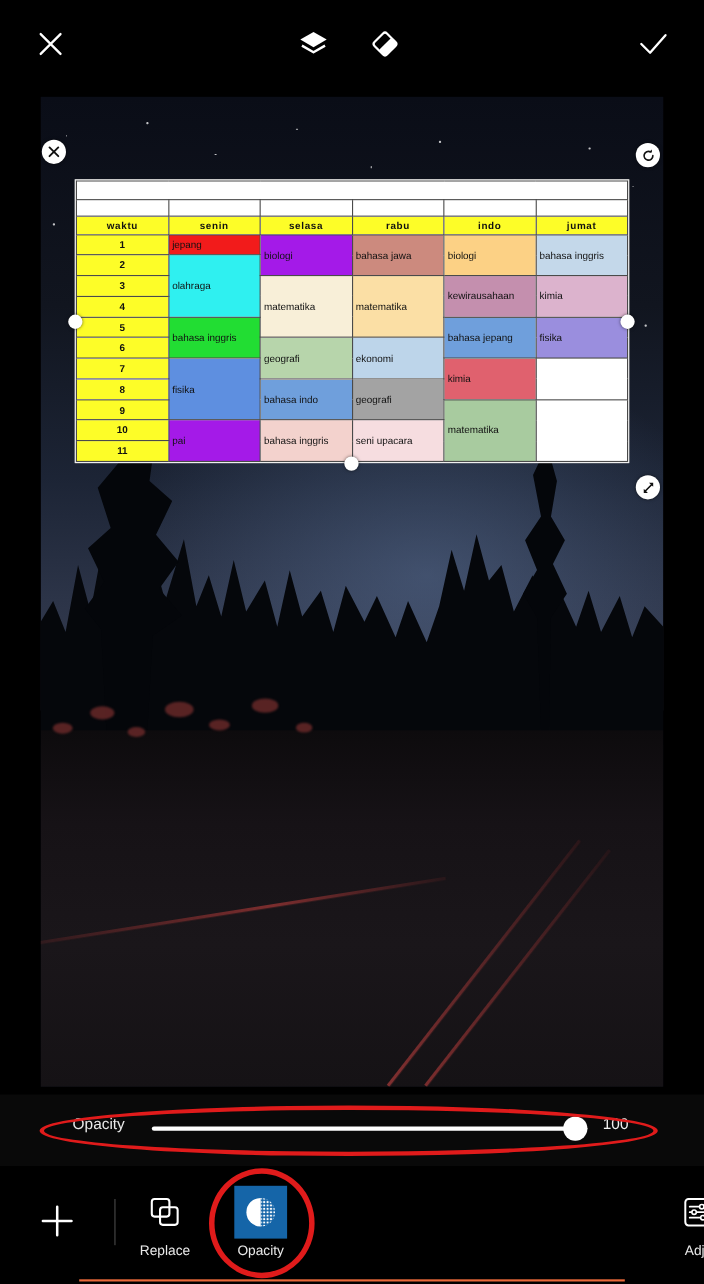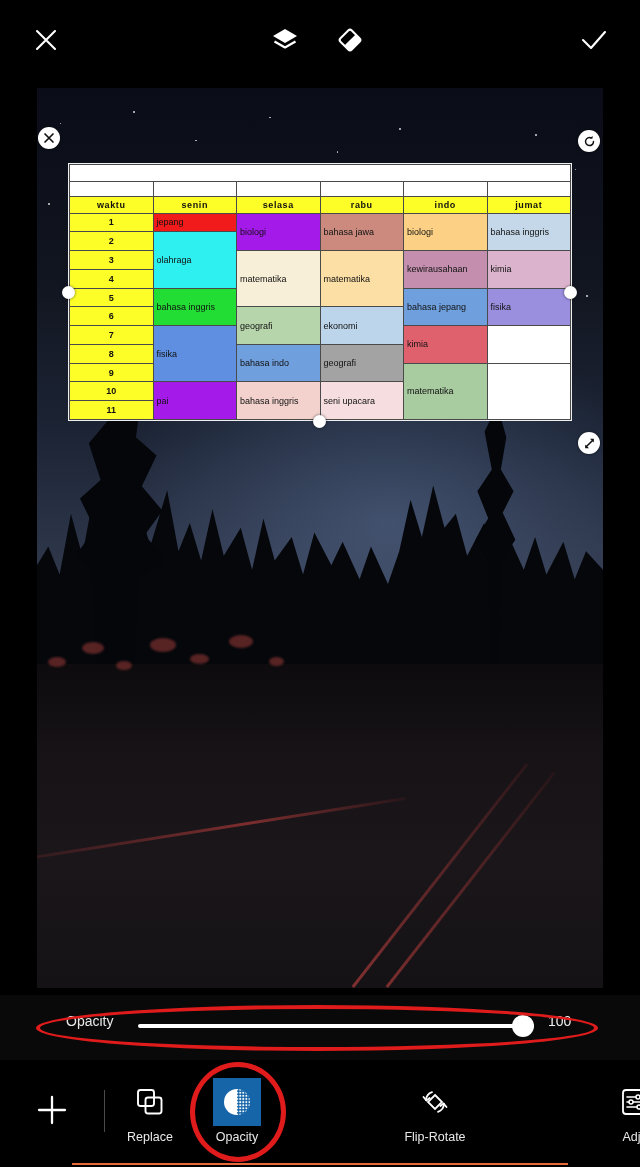--- a/index.html
+++ b/index.html
@@ -464,32 +464,20 @@
             </pattern>
           </defs>
           <circle cx="17" cy="17" r="13" fill="#fff" clip-path="url(#halfL)"></circle>
           <circle cx="17" cy="17" r="13" fill="url(#dots)" clip-path="url(#halfR)"></circle>
         </svg>
       </div>
       <div class="bb-lbl">Opacity</div>
     </div>
 
 
-    <div class="bb-item" style="left:392px">
-      <div class="bb-ico">
-        <svg width="32" height="32" viewBox="0 0 32 32">
-          <path d="M16 9 L23 16 L16 23 L9 16 Z" fill="none" stroke="#fff" stroke-width="1.8"></path>
-          <path d="M7 14 A9 9 0 0 1 13 6.2" stroke="#fff" stroke-width="1.8" fill="none" stroke-linecap="round"></path>
-          <path d="M4.5 11 L7.4 14.6 L10.6 12" fill="none" stroke="#fff" stroke-width="1.8" stroke-linecap="round"></path>
-          <path d="M25 18 A9 9 0 0 1 19 25.8" stroke="#fff" stroke-width="1.8" fill="none" stroke-linecap="round"></path>
-          <path d="M27.5 21 L24.6 17.4 L21.4 20" fill="none" stroke="#fff" stroke-width="1.8" stroke-linecap="round"></path>
-        </svg>
-      </div>
-      <div class="bb-lbl">Flip-Rotate</div>
-    </div>
 
 
     <div class="bb-item" style="left:592px">
       <div class="bb-ico">
         <svg width="30" height="30" viewBox="0 0 30 30">
           <rect x="3" y="3" width="24" height="24" rx="3" fill="none" stroke="#fff" stroke-width="1.8"></rect>
           <path d="M7 10 L23 10 M7 15 L23 15 M7 20 L23 20" stroke="#fff" stroke-width="1.6" stroke-linecap="round"></path>
           <circle cx="18" cy="10" r="2" fill="#000" stroke="#fff" stroke-width="1.5"></circle>
           <circle cx="11" cy="15" r="2" fill="#000" stroke="#fff" stroke-width="1.5"></circle>
           <circle cx="19" cy="20" r="2" fill="#000" stroke="#fff" stroke-width="1.5"></circle>

